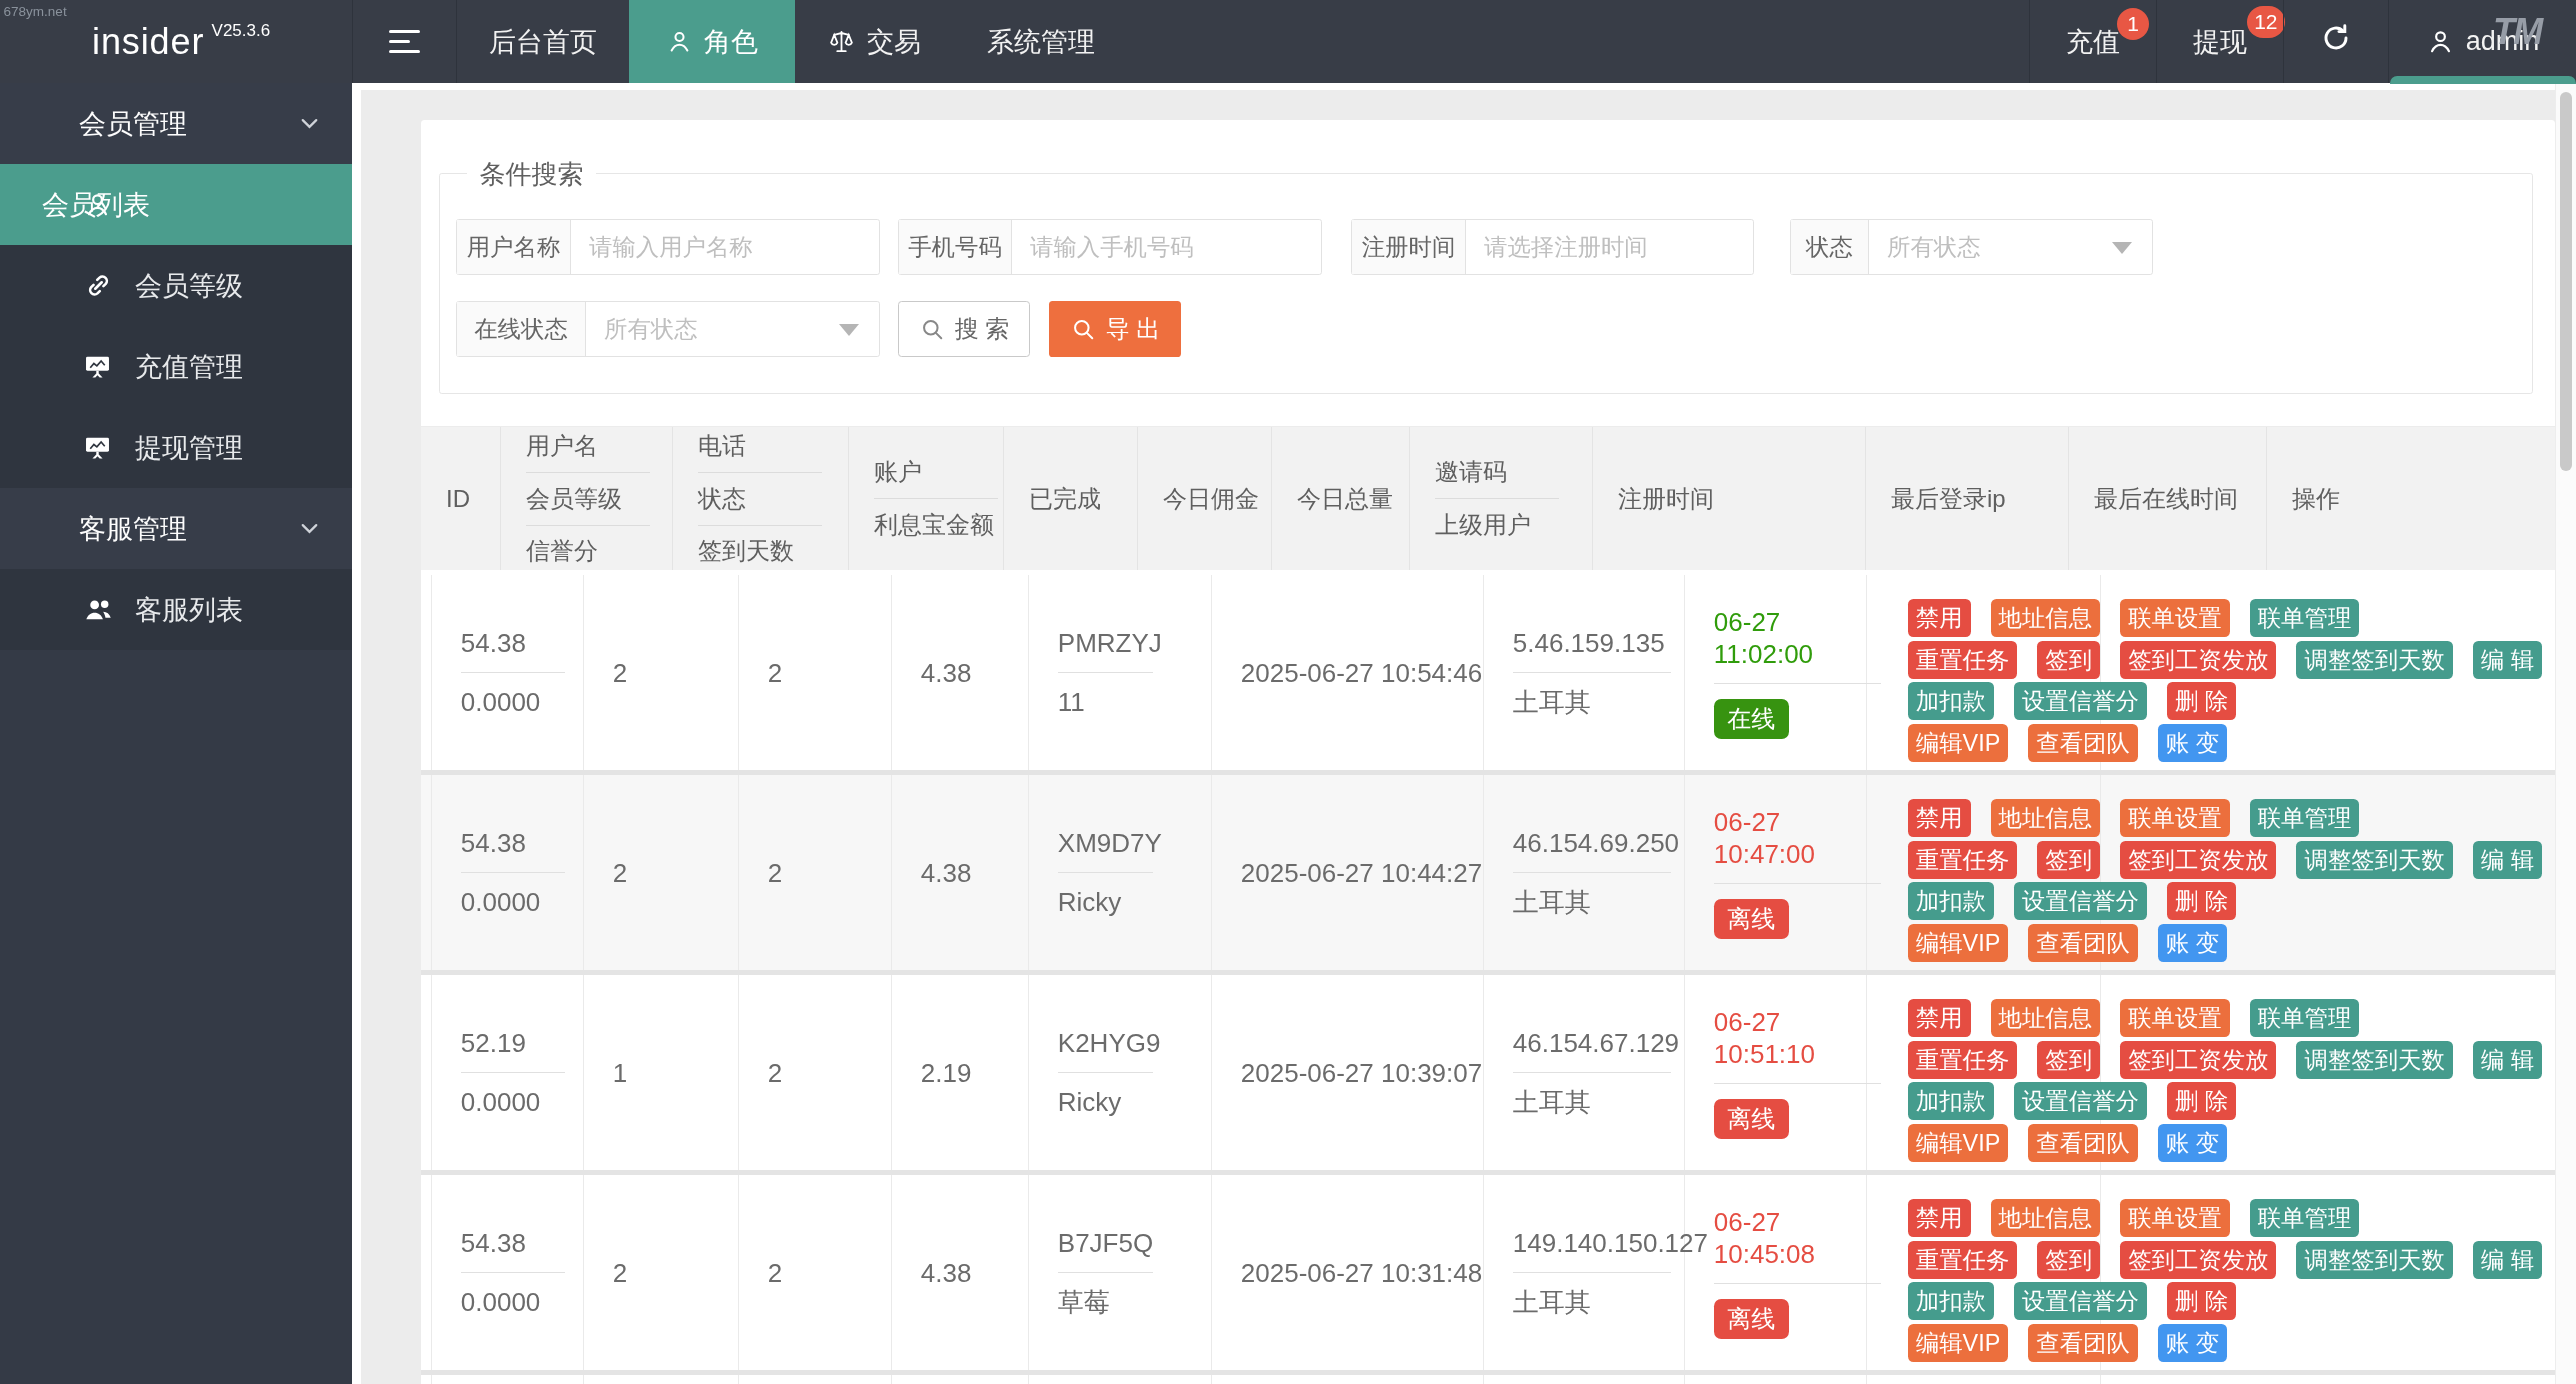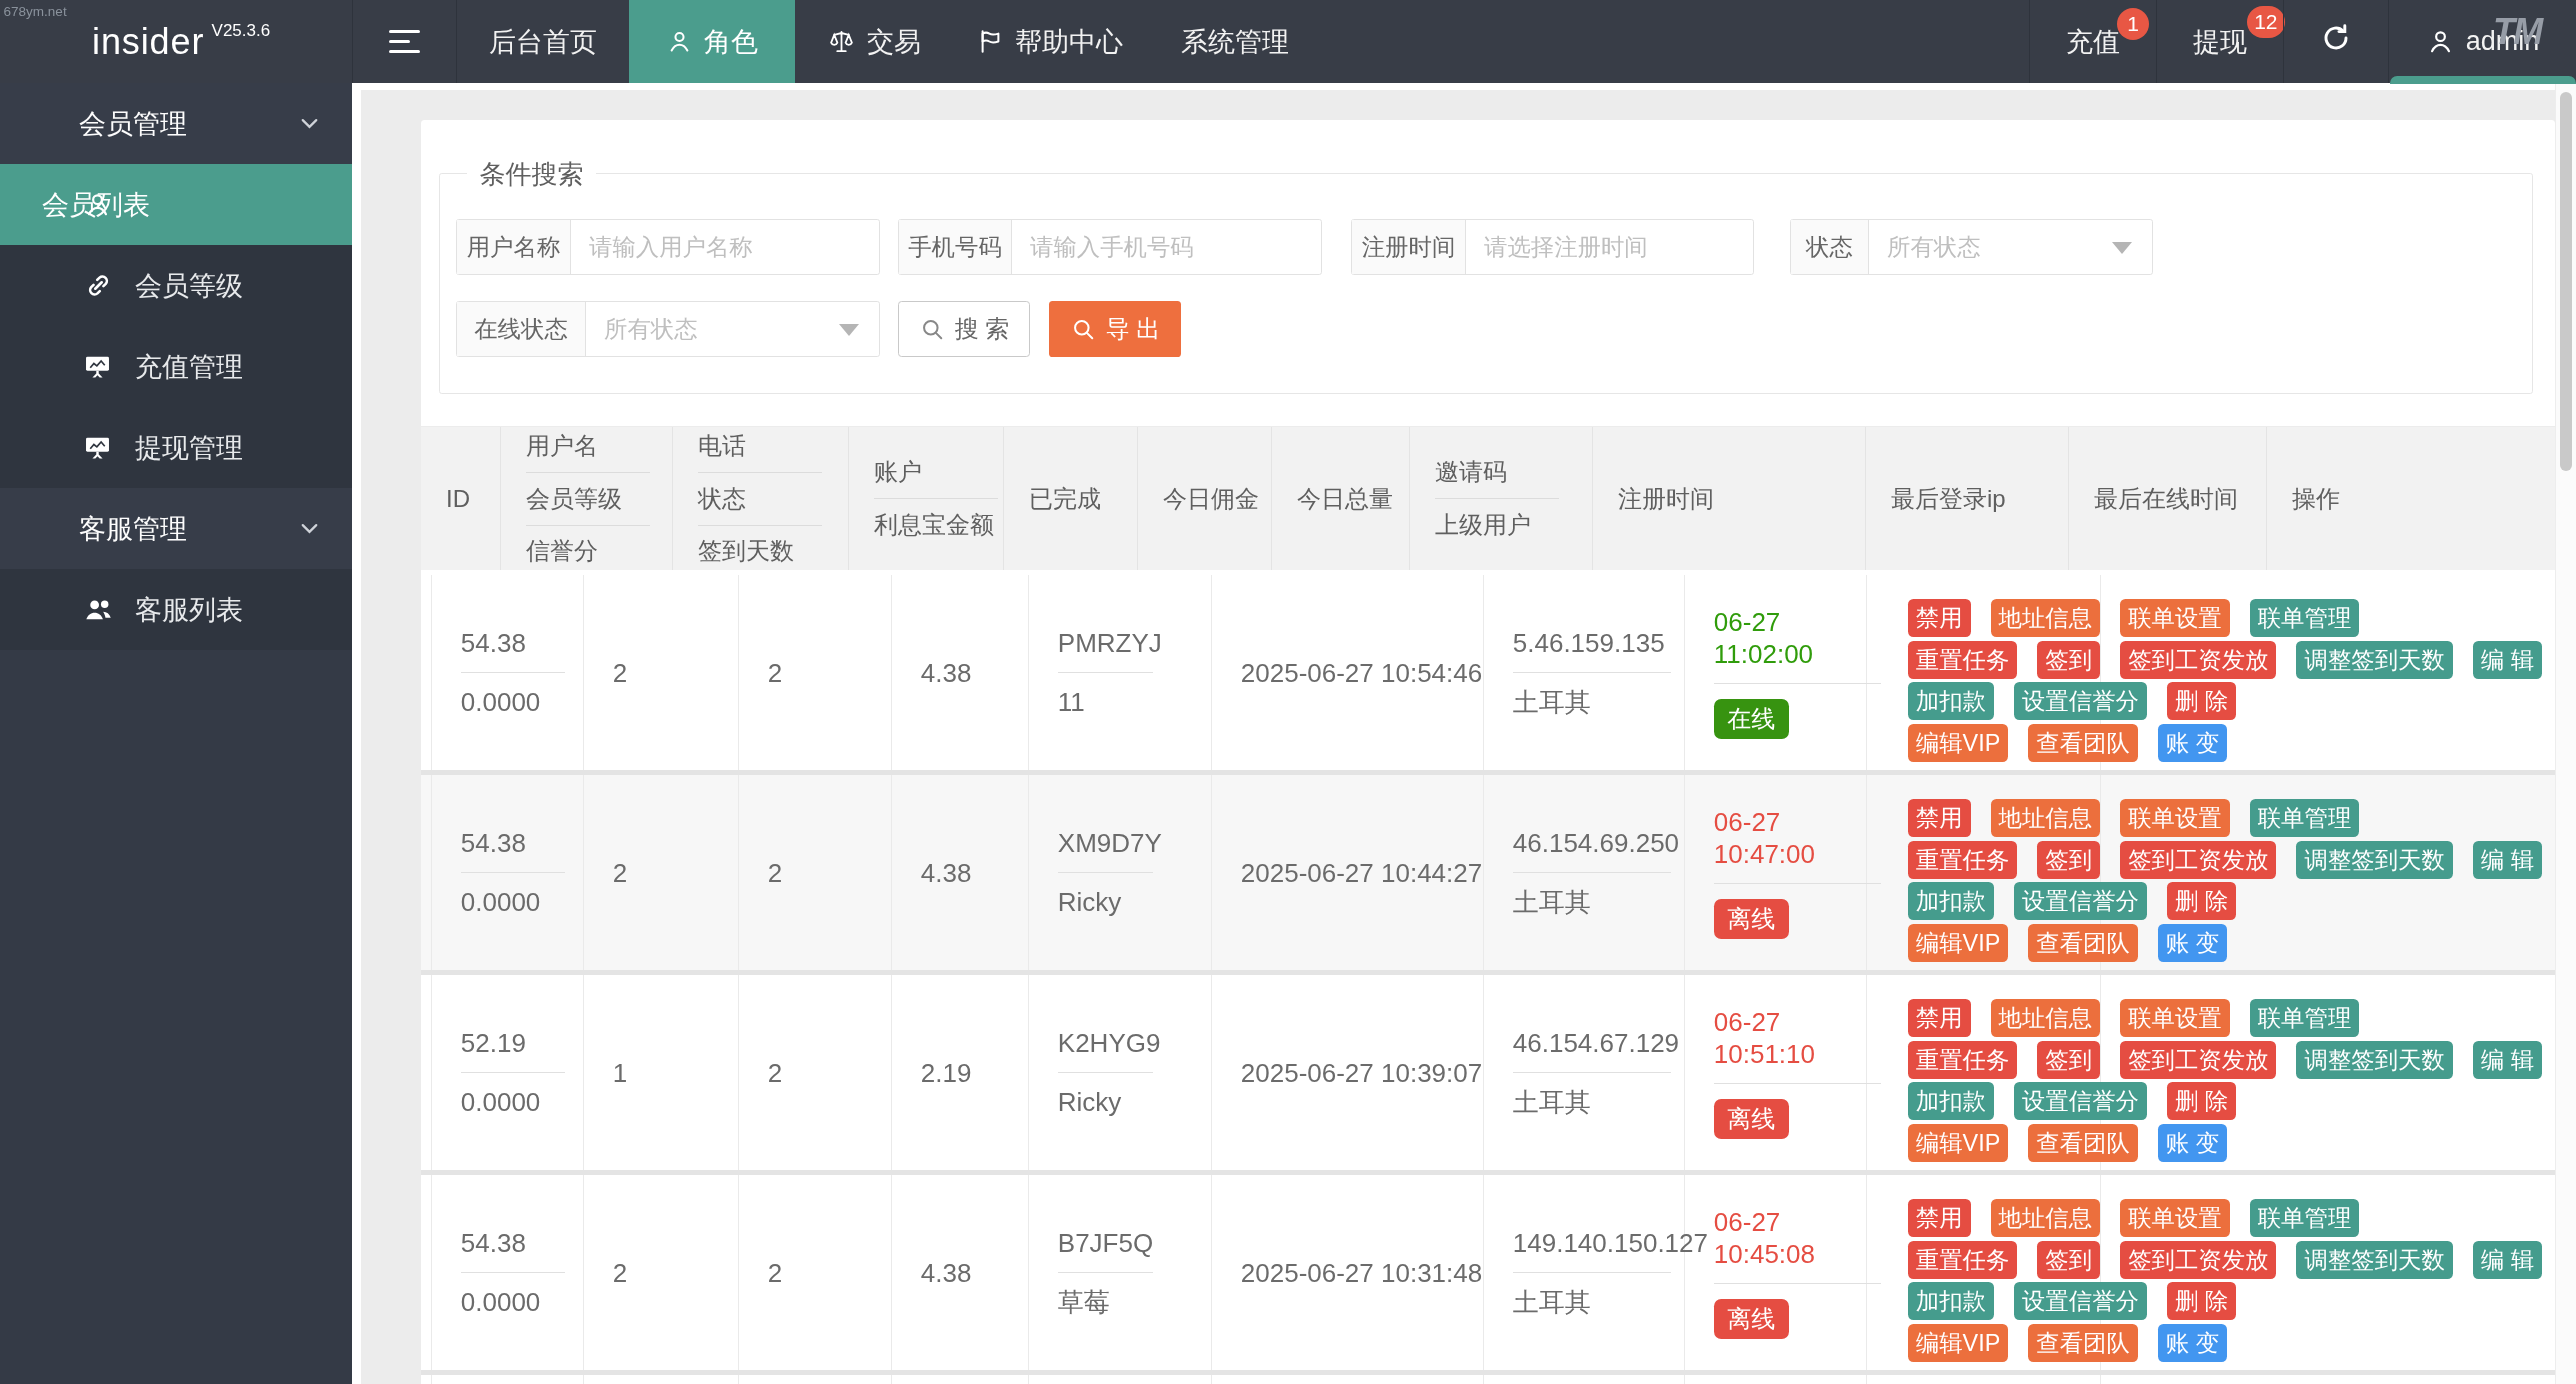--- a/index.html
+++ b/index.html
@@ -126,29 +126,20 @@
       </div>
       <div class="nav-cell nav-item" style="width:158px;">
         <span class="nico">
           <svg width="29" height="29" viewBox="0 0 24 24" fill="none" stroke="#fff" stroke-width="1.5" stroke-linecap="round">
               <path d="M12 4v16M8.5 20h7M6 6.5l6-1.5 6 1.5"></path>
               <path d="M6 6.5l-2.6 6.5a2.8 2.8 0 0 0 5.2 0L6 6.5zM18 6.5l-2.6 6.5a2.8 2.8 0 0 0 5.2 0L18 6.5z"></path>
             </svg>
         </span>
         <span>交易</span>
       </div>
-      <div class="nav-cell nav-item" style="width:194px;">
-        <span class="nico">
-          <svg width="27" height="27" viewBox="0 0 24 24" fill="none" stroke="#fff" stroke-width="1.8" stroke-linecap="round" stroke-linejoin="round">
-              <path d="M5 3v18"></path>
-              <path d="M5 5c2-1.2 4-1.2 6 0s4 1.2 8 0v7c-4 1.2-6 1.2-8 0s-4-1.2-6 0z"></path>
-            </svg>
-        </span>
-        <span>帮助中心</span>
-      </div>
       <div class="nav-cell nav-item" style="width:176px;">
         <span>系统管理</span>
       </div>
     </div>
     <div class="nav-right">
       <div class="nav-rcell" style="width:127px;">
         <span>充值</span>
         <span class="badge" style="left:87px; top:8px;">1</span>
       </div>
       <div class="nav-rcell" style="width:127px;">

